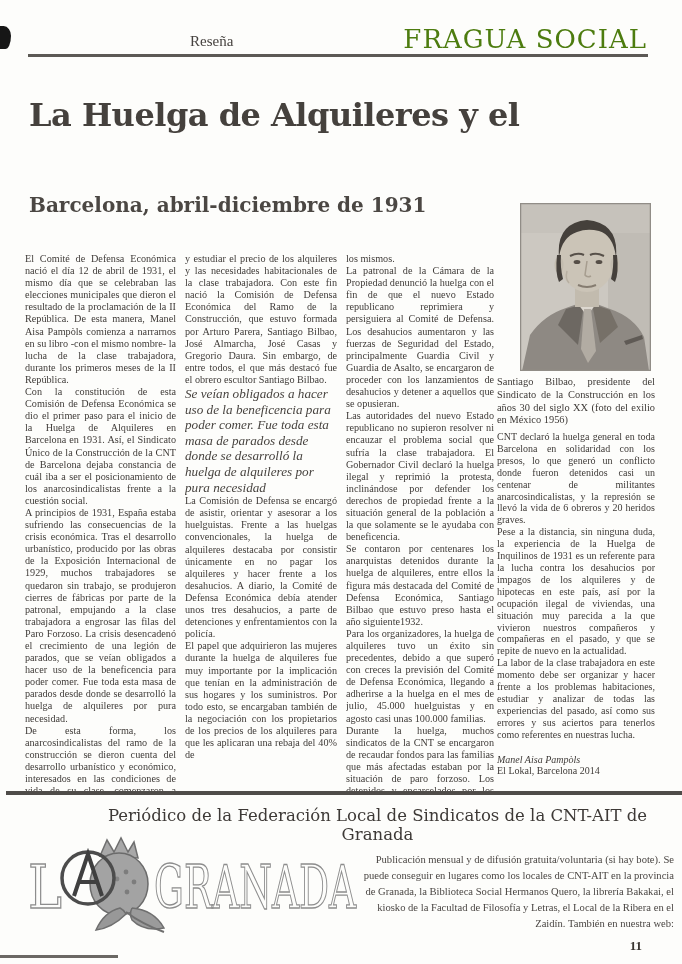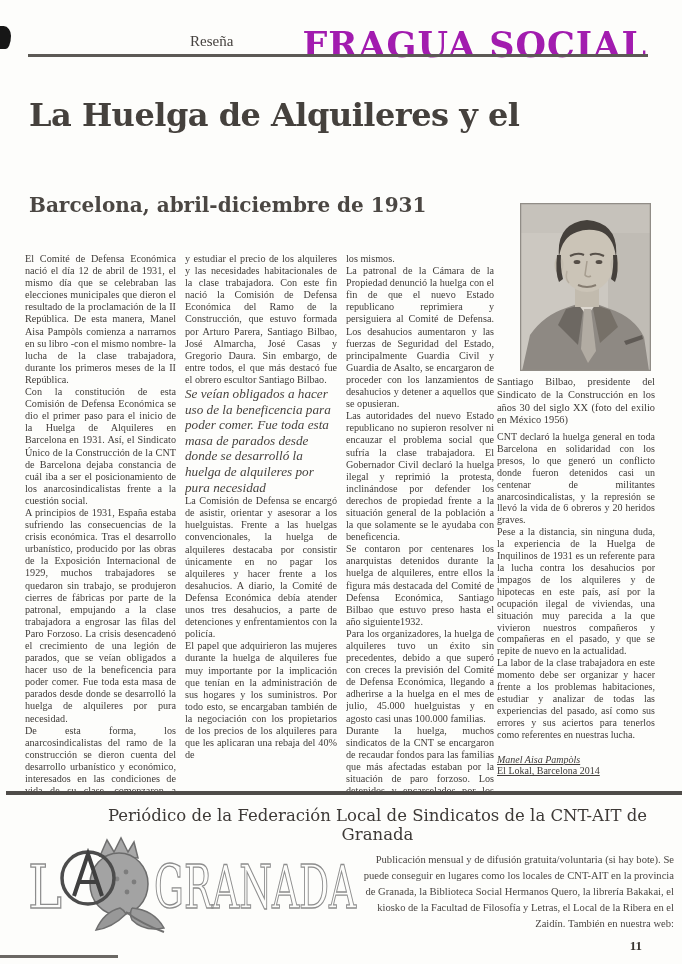--- a/index.html
+++ b/index.html
@@ -7,40 +7,40 @@
     position:relative;width:682px;height:964px;margin:0 auto;
     background:#fdfdfb;overflow:hidden;
     font-family:"Liberation Serif",serif;color:#3f3b38;
   }
   
   .artifact{position:absolute;left:0;top:26px;width:11px;height:23px;background:#161616;
     border-radius:0 70% 55% 0/0 45% 60% 0;}
   
   .section-label{position:absolute;left:190px;top:33px;font-size:15px;color:#46423f;}
   .masthead{position:absolute;right:35px;top:24px;font-family:"DejaVu Serif",serif;
-    font-weight:bold;font-size:35px;letter-spacing:1px;color:#a21caf;transform:scaleY(1.02);}
+    font-weight:normal;font-size:26px;letter-spacing:1px;color:#4d7c0f;transform:scaleY(1.02);}
   .header-rule{position:absolute;left:28px;top:54px;width:620px;height:3px;background:#5c5955;}
   
   .title{position:absolute;left:29px;top:92px;margin:0;font-family:"DejaVu Serif",serif;
     font-weight:bold;font-size:32px;line-height:47px;color:#45413d;letter-spacing:-0.5px;}
   .title span{display:block;}
   .subtitle{position:absolute;left:29px;top:192px;margin:0;font-family:"DejaVu Serif",serif;
     font-weight:bold;font-size:20px;line-height:26px;color:#4b4743;}
   .subtitle span{display:block;}
   
   .col{position:absolute;top:253px;font-size:10.2px;line-height:12.1px;text-align:justify;
     overflow:hidden;color:#3f3b38;}
   .col p{margin:0;}
   #col1{left:25px;width:151px;height:538px;}
   #col2{left:185px;width:152px;height:538px;}
   #col3{left:346px;width:148px;height:538px;}
   #col4{left:497px;top:431px;width:158px;height:358px;font-size:10px;line-height:11.9px;}
   .pull-quote{margin:9px 0 9px 8px;font-style:italic;font-size:13.2px;line-height:15.6px;
     text-align:left;color:#47433f;}
-  .byline{margin-top:13px !important;text-decoration:underline;}
+  .byline{margin-top:13px !important;}
   .byline .name{display:block;font-style:italic;}
   .byline .place{display:block;}
   
   .photo{position:absolute;left:520px;top:203px;width:131px;height:168px;}
   .photo svg{display:block;}
   .caption{position:absolute;left:497px;top:376px;width:158px;font-size:10.4px;
     line-height:12.8px;text-align:justify;color:#3e3a37;}
   
   .footer-rule{position:absolute;left:6px;top:791px;width:676px;height:4px;background:#4f4c49;}
   .footer-heading{position:absolute;left:90px;top:806px;width:575px;margin:0;text-align:center;

